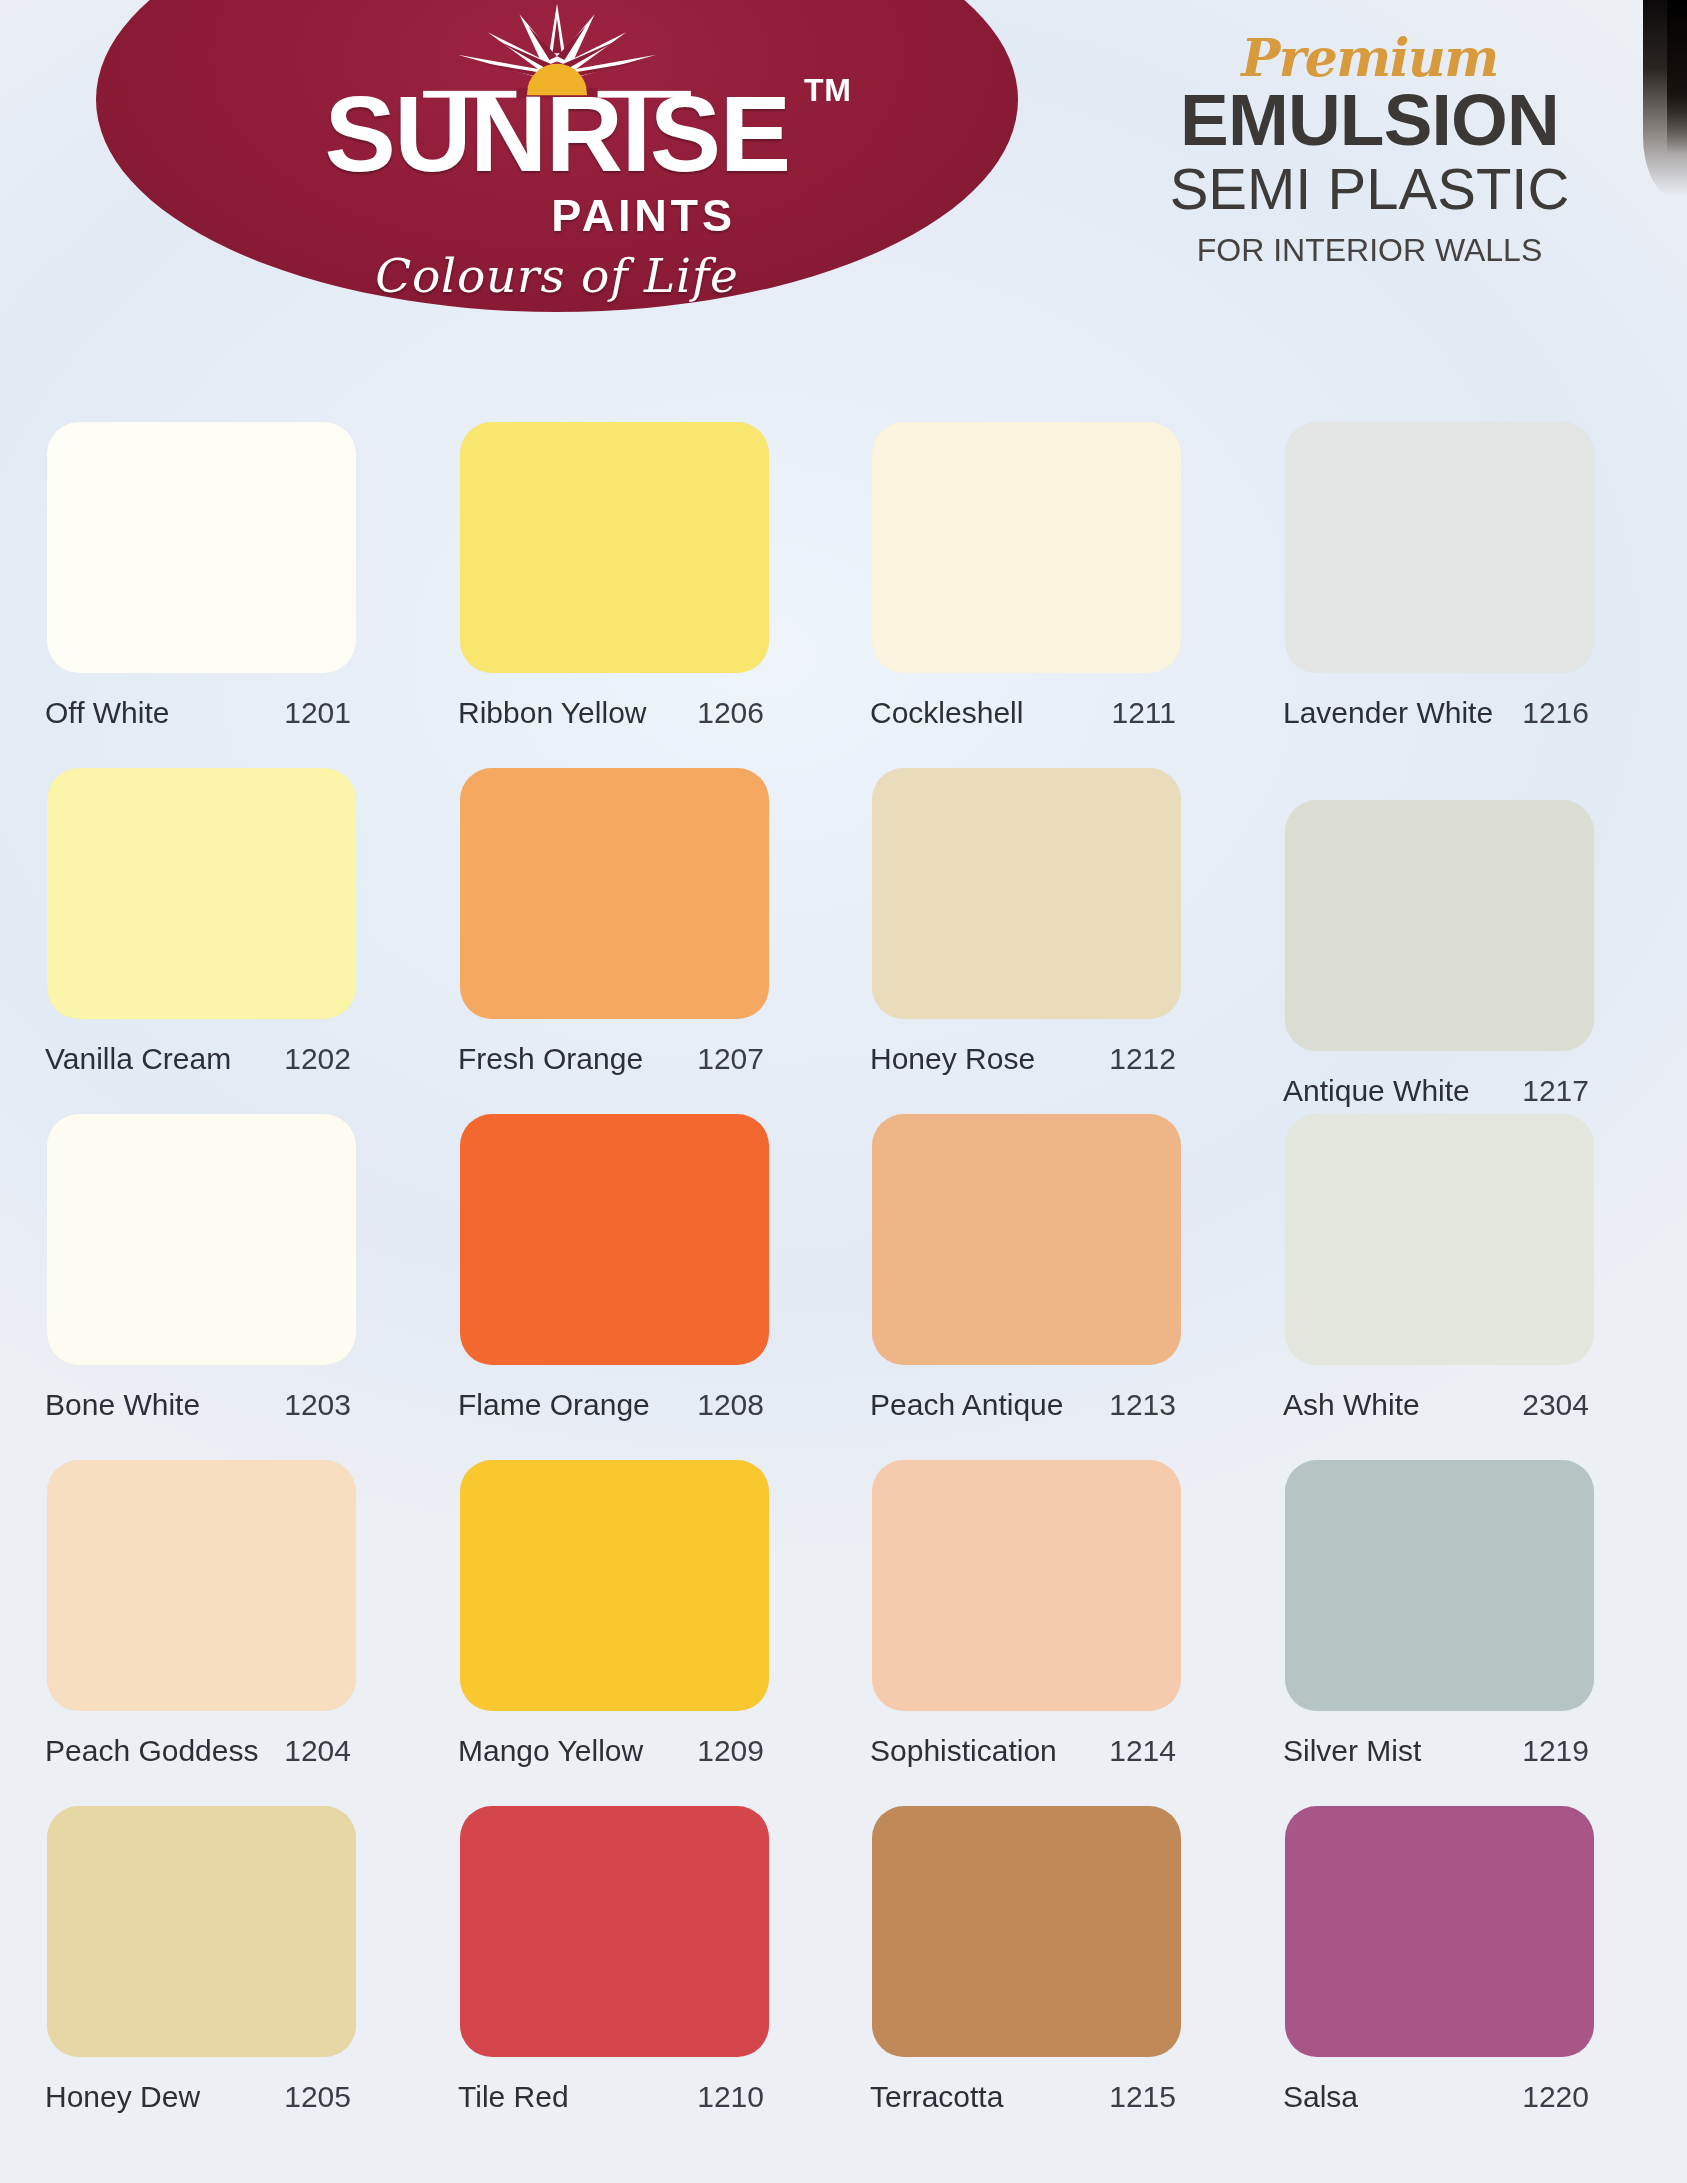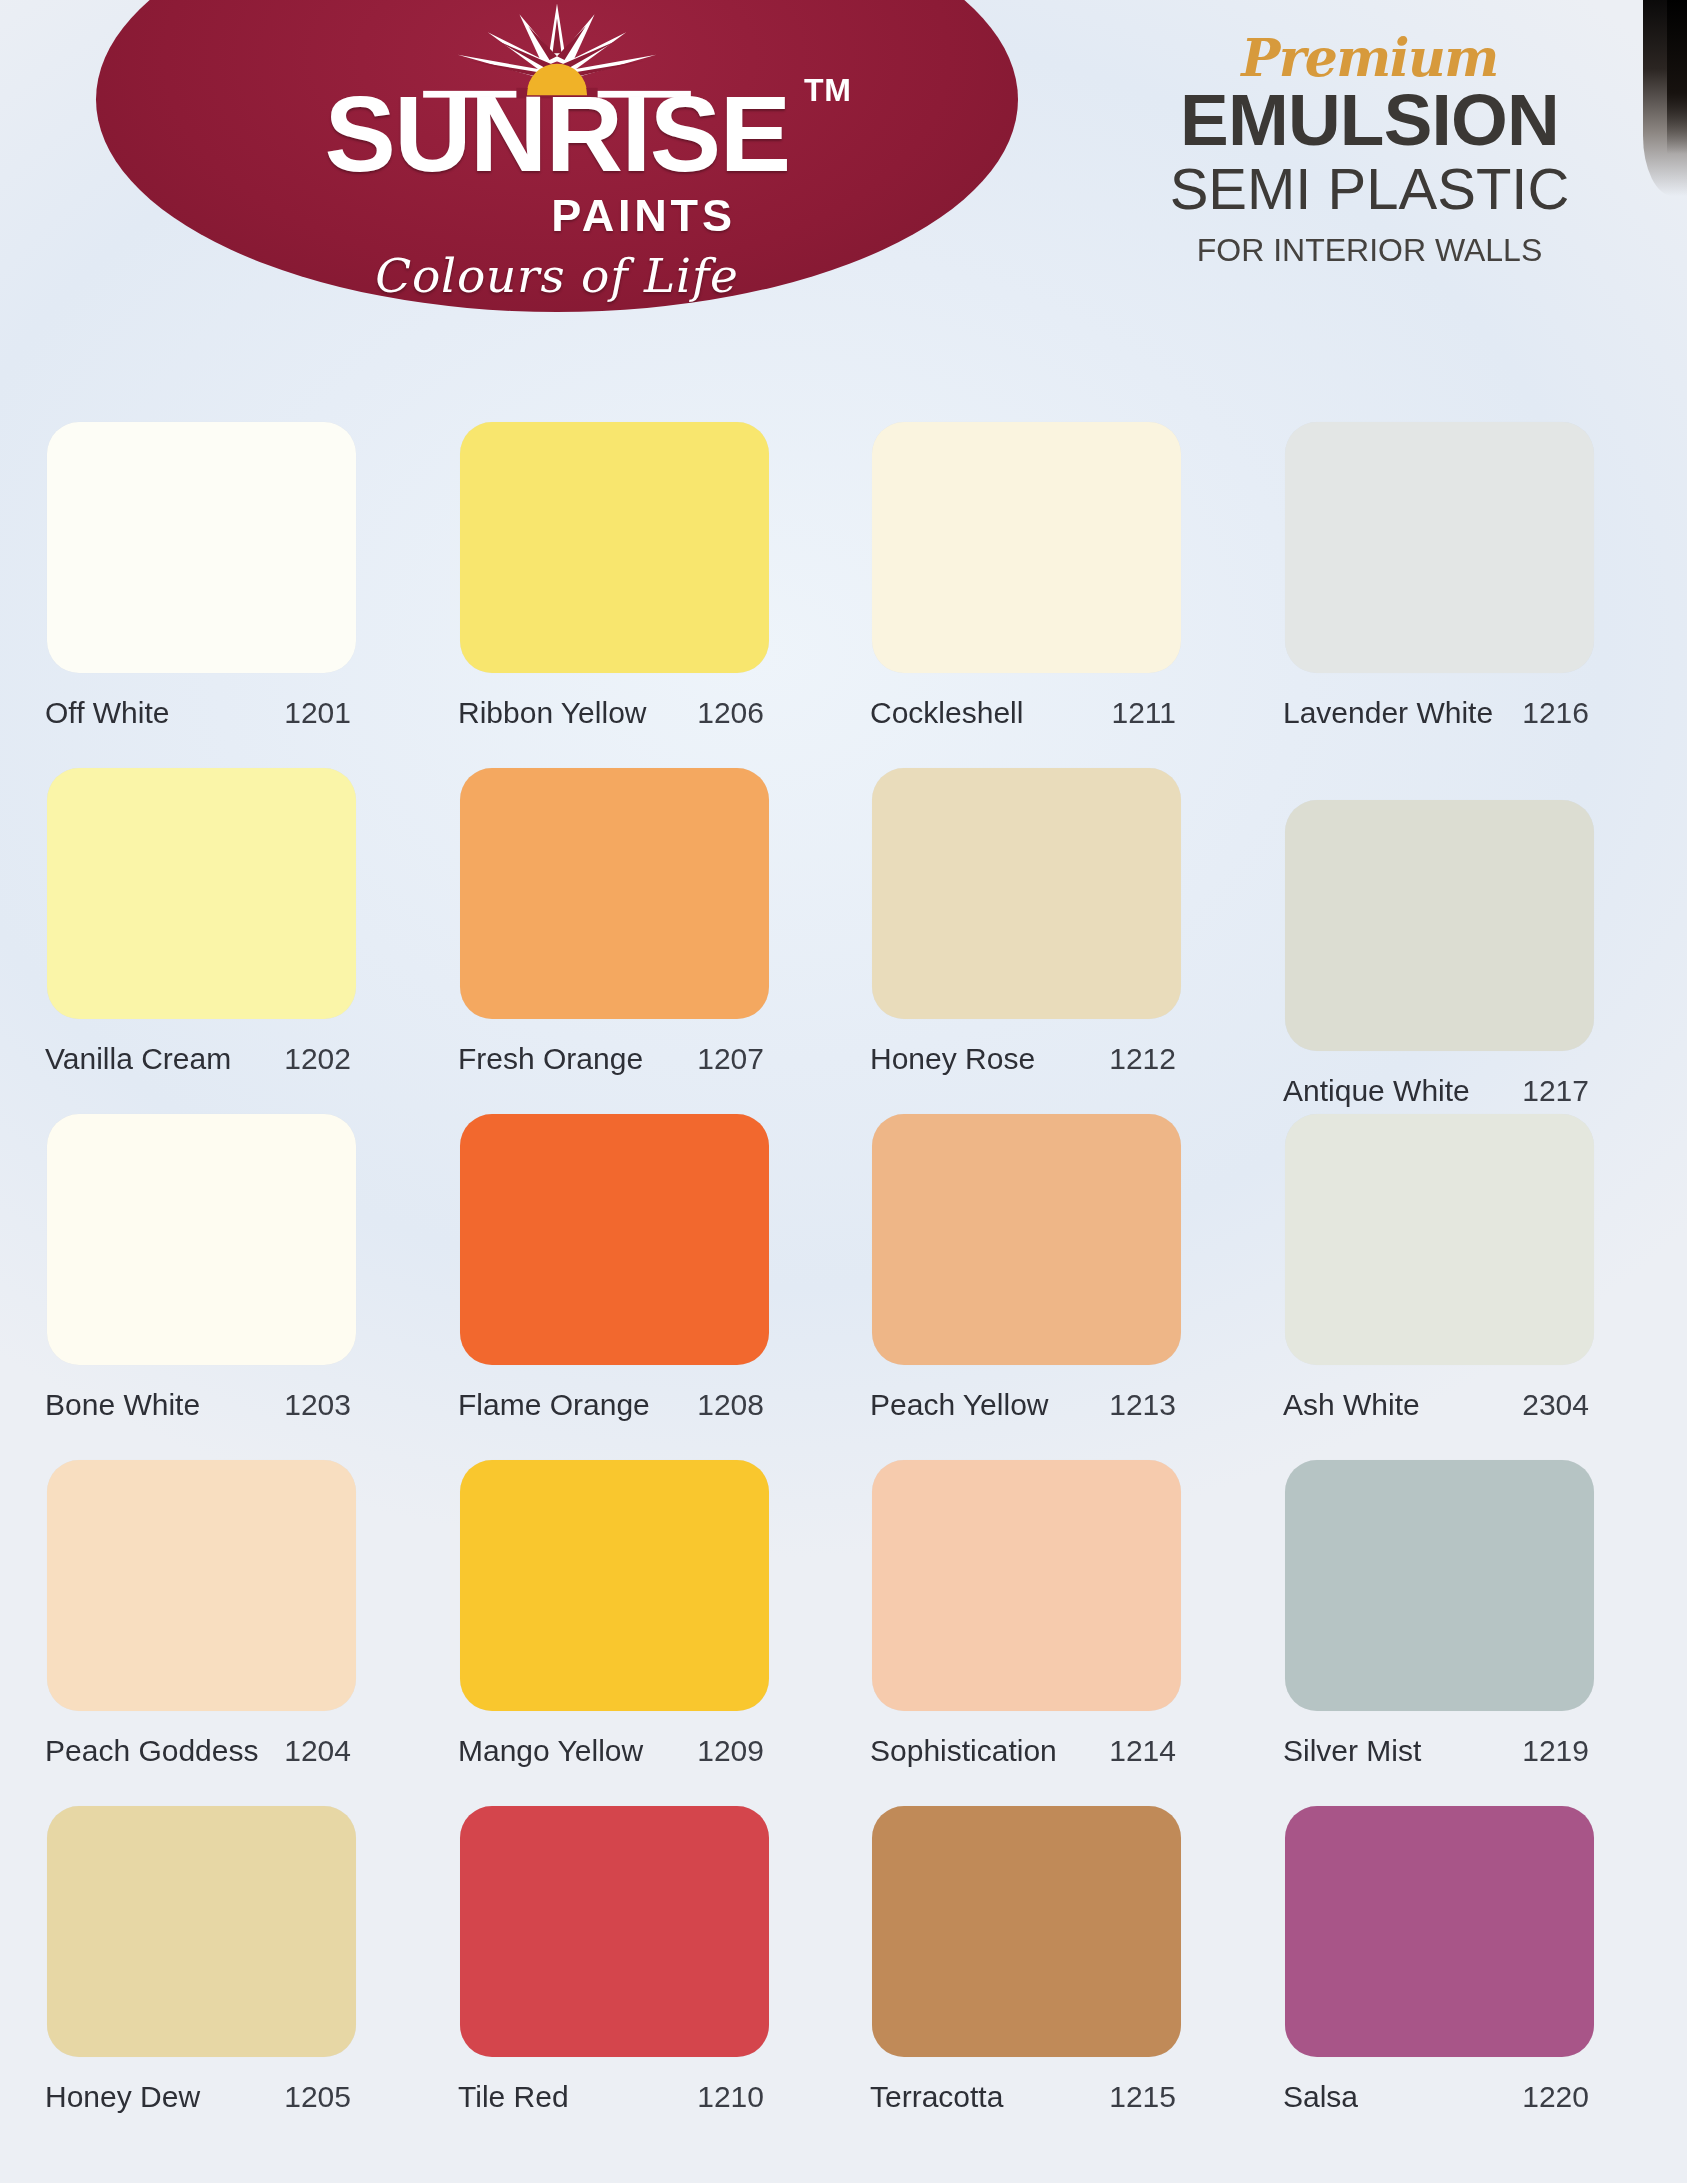--- a/index.html
+++ b/index.html
@@ -337,21 +337,21 @@
         <div class="swatch-cell" style="left: 455px;">
           <div class="swatch-chip" style="background: rgb(242, 104, 46);"></div>
           <div class="swatch-label">
             <span class="swatch-name">Flame Orange</span>
             <span class="swatch-code">1208</span>
           </div>
         </div>
         <div class="swatch-cell" style="left: 867px;">
           <div class="swatch-chip" style="background: rgb(238, 182, 135);"></div>
           <div class="swatch-label">
-            <span class="swatch-name">Peach Yellow</span>
+            <span class="swatch-name">Peach Antique</span>
             <span class="swatch-code">1213</span>
           </div>
         </div>
         <div class="swatch-cell" style="left: 1280px;">
           <div class="swatch-chip" style="background: rgb(228, 231, 222);"></div>
           <div class="swatch-label">
             <span class="swatch-name">Ash White</span>
             <span class="swatch-code">2304</span>
           </div>
         </div>

